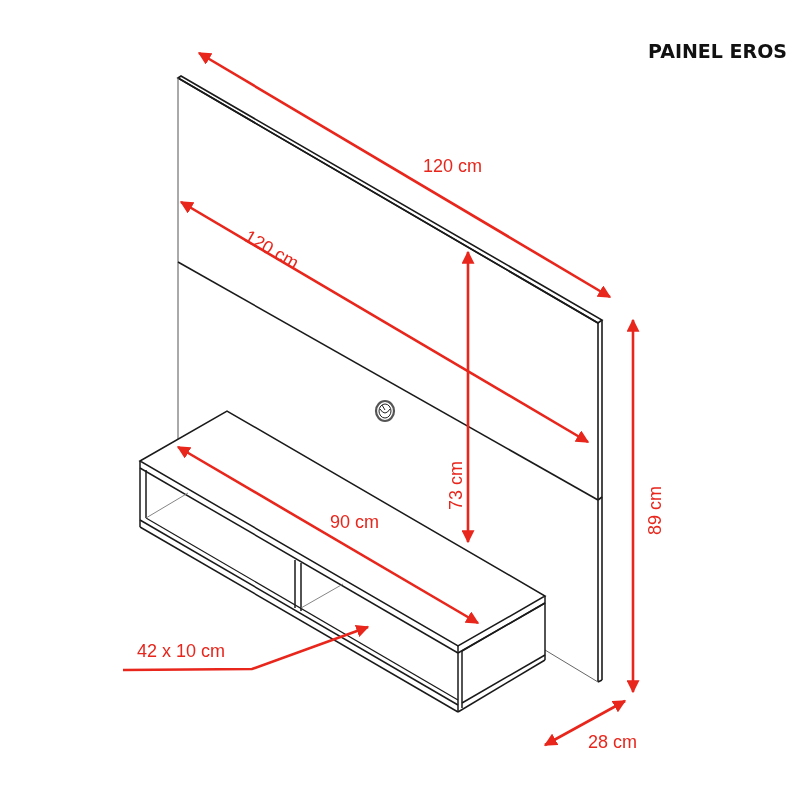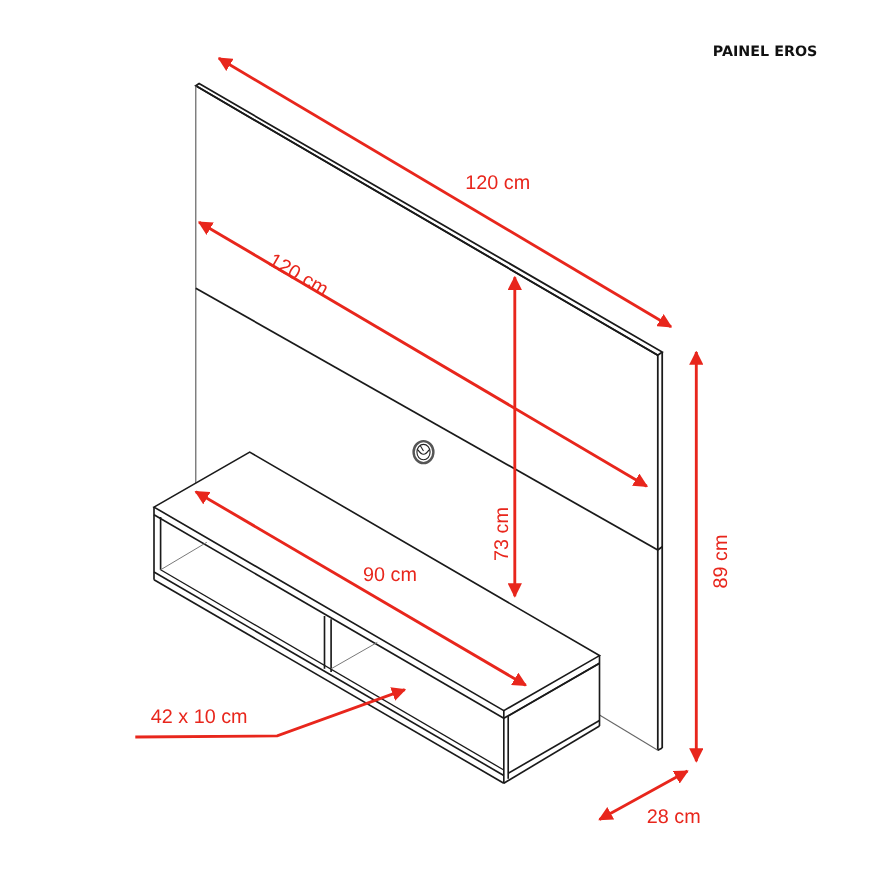--- a/index.html
+++ b/index.html
@@ -1,17 +1,17 @@
 <!DOCTYPE html>
 <html><head>
 <meta charset="utf-8">
 <style>
   html, body { margin:0; padding:0; background:#ffffff; }
   body { width:800px; height:800px; position:relative; overflow:hidden; font-family:"Liberation Sans", sans-serif; }
-  #title { position:absolute; left:648px; top:40px; font-family:"DejaVu Sans", sans-serif; font-weight:bold; font-size:13px; color:#111; letter-spacing:0px; }
+  #title { position:absolute; left:648px; top:40px; font-family:"DejaVu Sans", sans-serif; font-weight:bold; font-size:19px; color:#111; letter-spacing:0px; }
   svg { position:absolute; left:0; top:0; }
   .dim { fill:#e8261c; font-family:"Liberation Sans", sans-serif; font-size:18px; }
 </style>
 </head>
 <body>
 
 <div id="title">PAINEL EROS</div>
 
 <svg width="800" height="800" viewBox="0 0 800 800">
   <defs>

